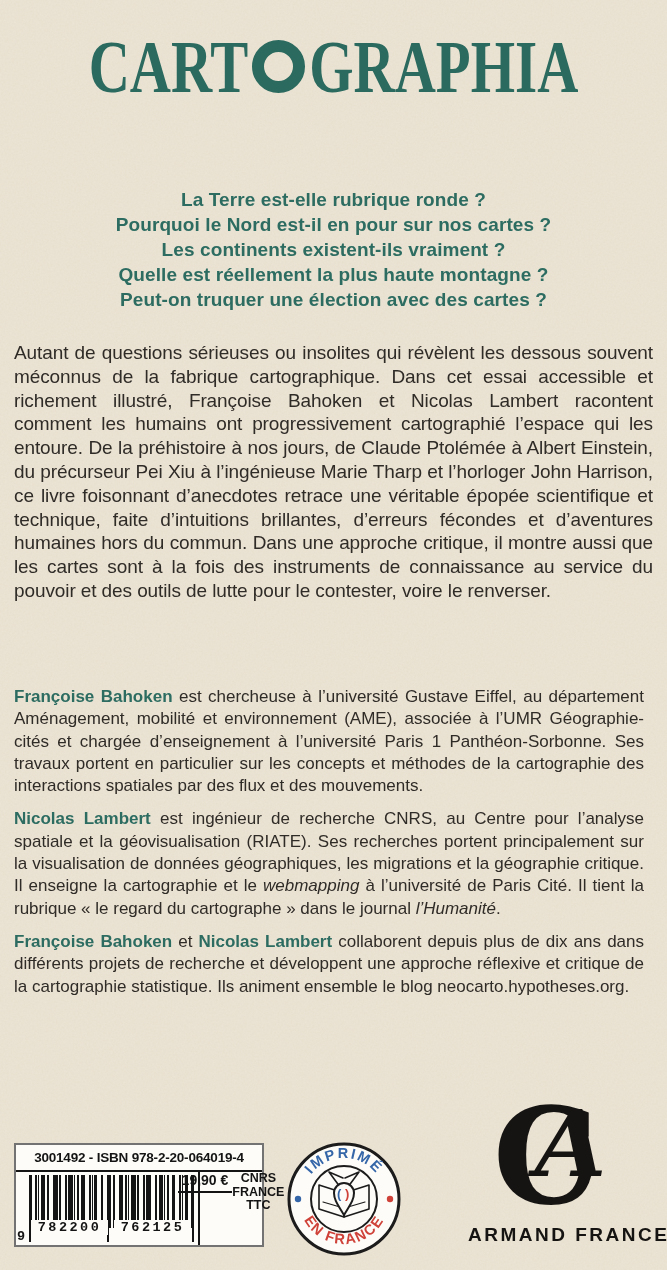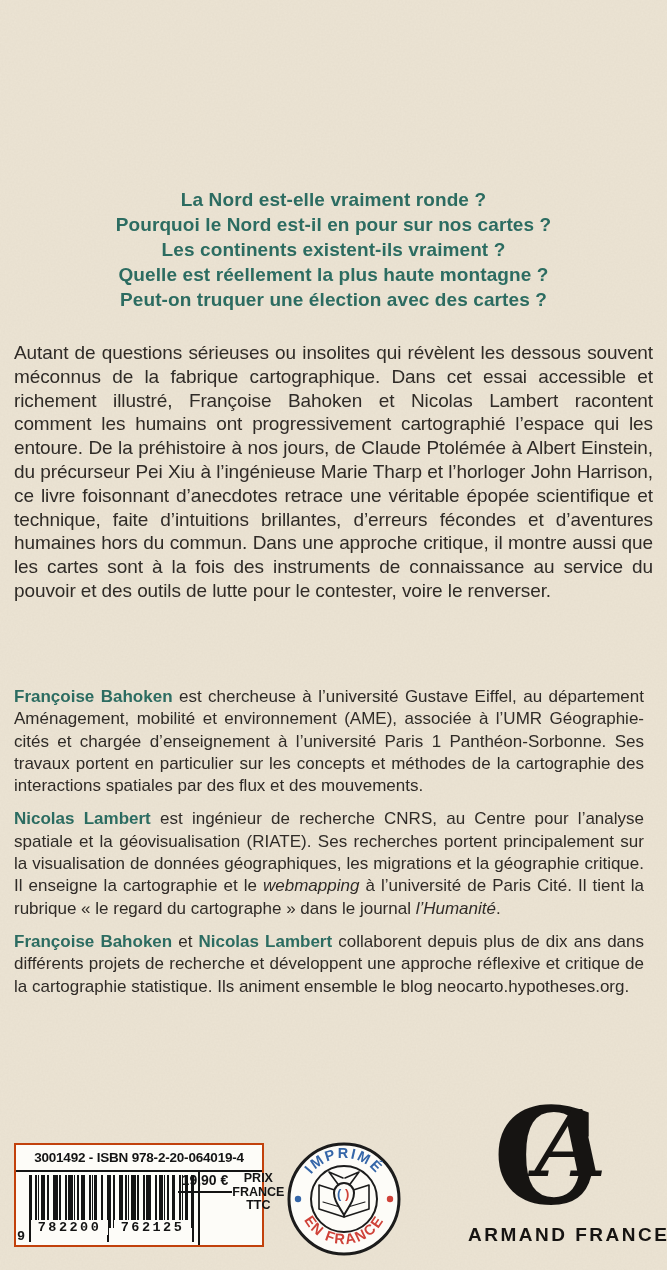--- a/index.html
+++ b/index.html
@@ -66,21 +66,21 @@
     text-align:justify;
   }
   .bio{margin:0 9px 11px 0;}
   .author{color:#2c6c61;font-weight:bold;}
   .bio em{font-style:italic;}
 
   
   .barcode-box{
     left:14px;top:1143px;width:250px;height:104px;
     background:#fdfcf8;
-    border:2px solid #c2410c;
+    border:2px solid #737373;
     box-sizing:border-box;
     color:#141414;
   }
   .isbn-line{
     height:25px;
     border-bottom:2px solid #141414;
     display:flex;align-items:center;justify-content:center;
     font-weight:bold;font-size:13.5px;letter-spacing:-0.2px;
     white-space:nowrap;
   }
@@ -130,23 +130,28 @@
 <div class="page">
 
   <svg class="texture" width="667" height="1270">
     <filter id="paperNoise">
       <feTurbulence type="fractalNoise" baseFrequency="0.55" numOctaves="2" result="n"></feTurbulence>
       <feColorMatrix in="n" type="matrix" values="0 0 0 0 0.35  0 0 0 0 0.30  0 0 0 0 0.22  0 0 0 0.07 0"></feColorMatrix>
     </filter>
     <rect width="667" height="1270" filter="url(#paperNoise)"></rect>
   </svg>
 
+  <header class="layer title">
+    <span class="tpart">CART</span>
+    <span class="title-o" aria-label="O"></span>
+    <span class="tpart">GRAPHIA</span>
+  </header>
 
   <section class="layer questions">
-    <div>La Nord est-elle vraiment ronde ?</div>
+    <div>La Terre est-elle rubrique ronde ?</div>
     <div>Pourquoi le Nord est-il en pour sur nos cartes ?</div>
     <div>Les continents existent-ils vraiment ?</div>
     <div>Quelle est réellement la plus haute montagne ?</div>
     <div>Peut-on truquer une élection avec des cartes ?</div>
   </section>
 
   <section class="layer synopsis">Autant de questions sérieuses ou insolites qui révèlent les dessous souvent méconnus de la fabrique cartographique. Dans cet essai accessible et richement illustré, Françoise Bahoken et Nicolas Lambert racontent comment les humains ont progressivement cartographié l’espace qui les entoure. De la préhistoire à nos jours, de Claude Ptolémée à Albert Einstein, du précurseur Pei Xiu à l’ingénieuse Marie Tharp et l’horloger John Harrison, ce livre foisonnant d’anecdotes retrace une véritable épopée scientifique et technique, faite d’intuitions brillantes, d’erreurs fécondes et d’aventures humaines hors du commun. Dans une approche critique, il montre aussi que les cartes sont à la fois des instruments de connaissance au service du pouvoir et des outils de lutte pour le contester, voire le renverser.</section>
 
   <section class="layer bios">
     <p class="bio"><span class="author">Françoise Bahoken</span><span> est chercheuse à l’université Gustave Eiffel, au département Aménagement, mobilité et environnement (AME), associée à l’UMR Géographie-cités et chargée d’enseignement à l’université Paris 1 Panthéon-Sorbonne. Ses travaux portent en particulier sur les concepts et méthodes de la cartographie des interactions spatiales par des flux et des mouvements.</span></p>
@@ -164,21 +169,21 @@
         <div class="guard g-right"></div>
         <div class="digits">
           <span class="lead">9</span>
           <span class="grp">782200</span>
           <span class="grp">762125</span>
         </div>
       </div>
       <div class="price-cell">
         <div class="price">19,90 €</div>
         <div class="price-lines">
-          <div>PRIX</div>
+          <div>CNRS</div>
           <div>FRANCE</div>
           <div>TTC</div>
         </div>
       </div>
     </div>
   </div>
 
   <div class="layer stamp">
     <svg width="116" height="118" viewBox="0 0 116 118">
       <circle cx="58" cy="59" r="55" fill="#fdfcf8" stroke="#1c1c1c" stroke-width="3"></circle>

